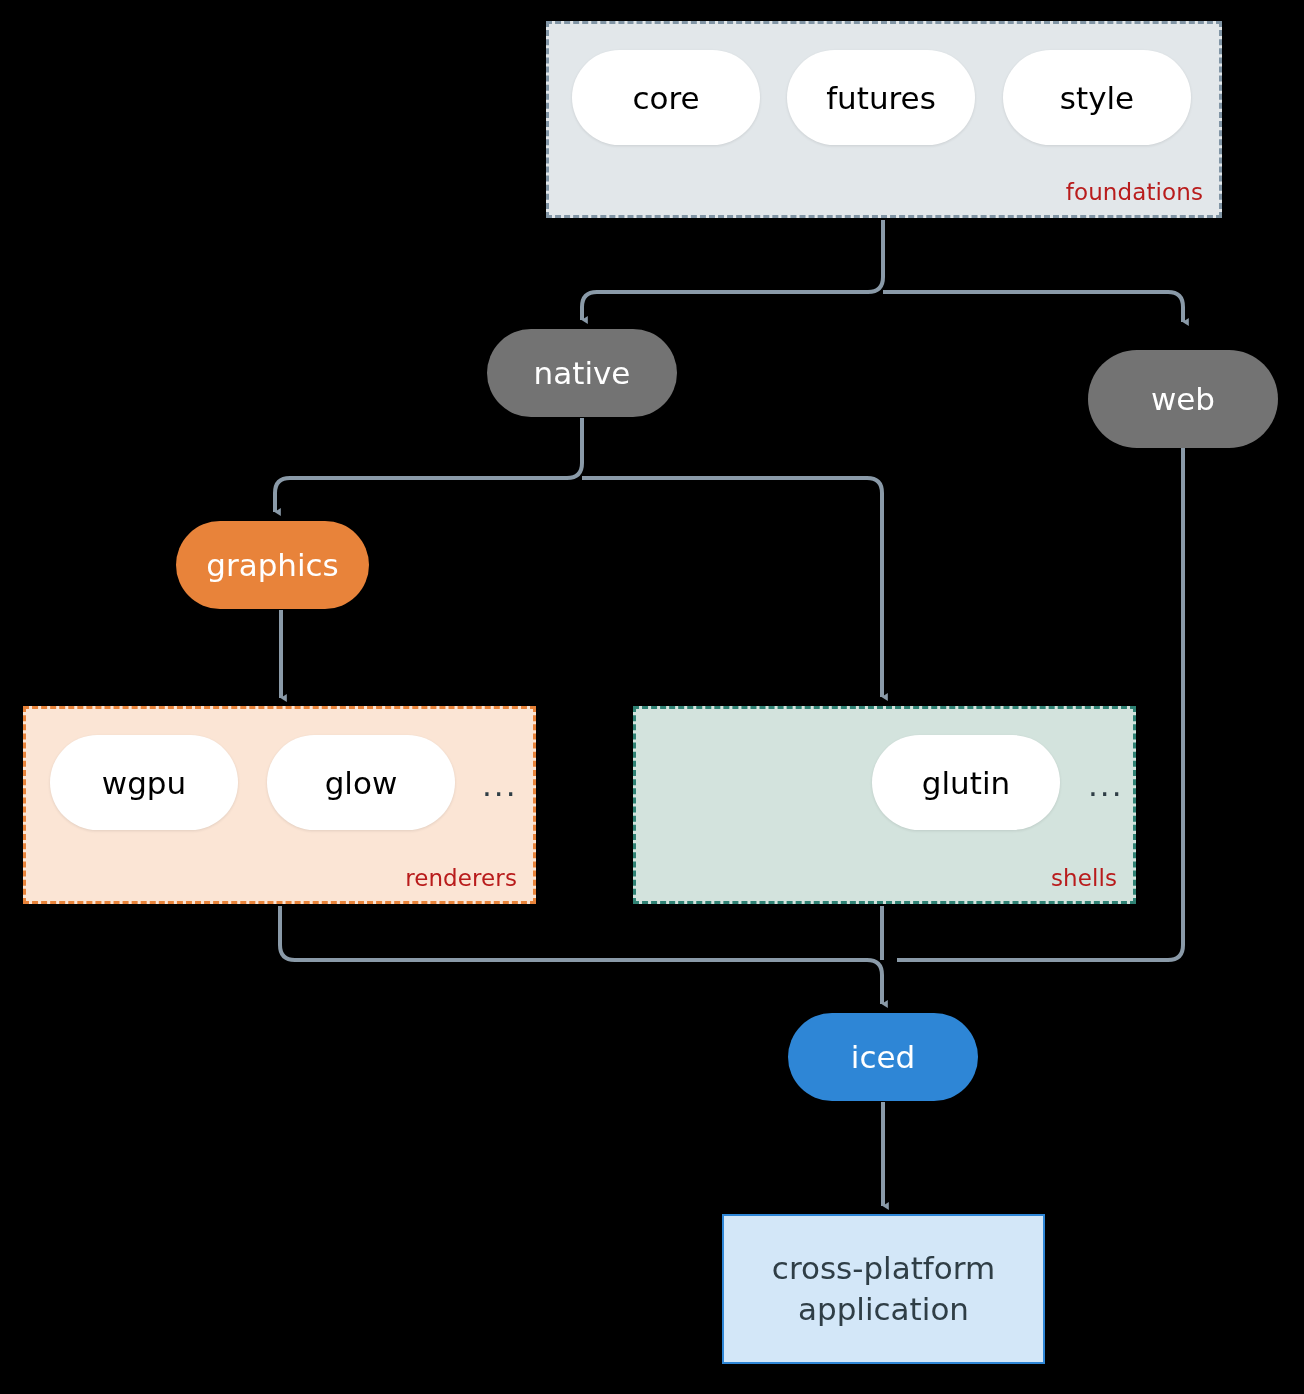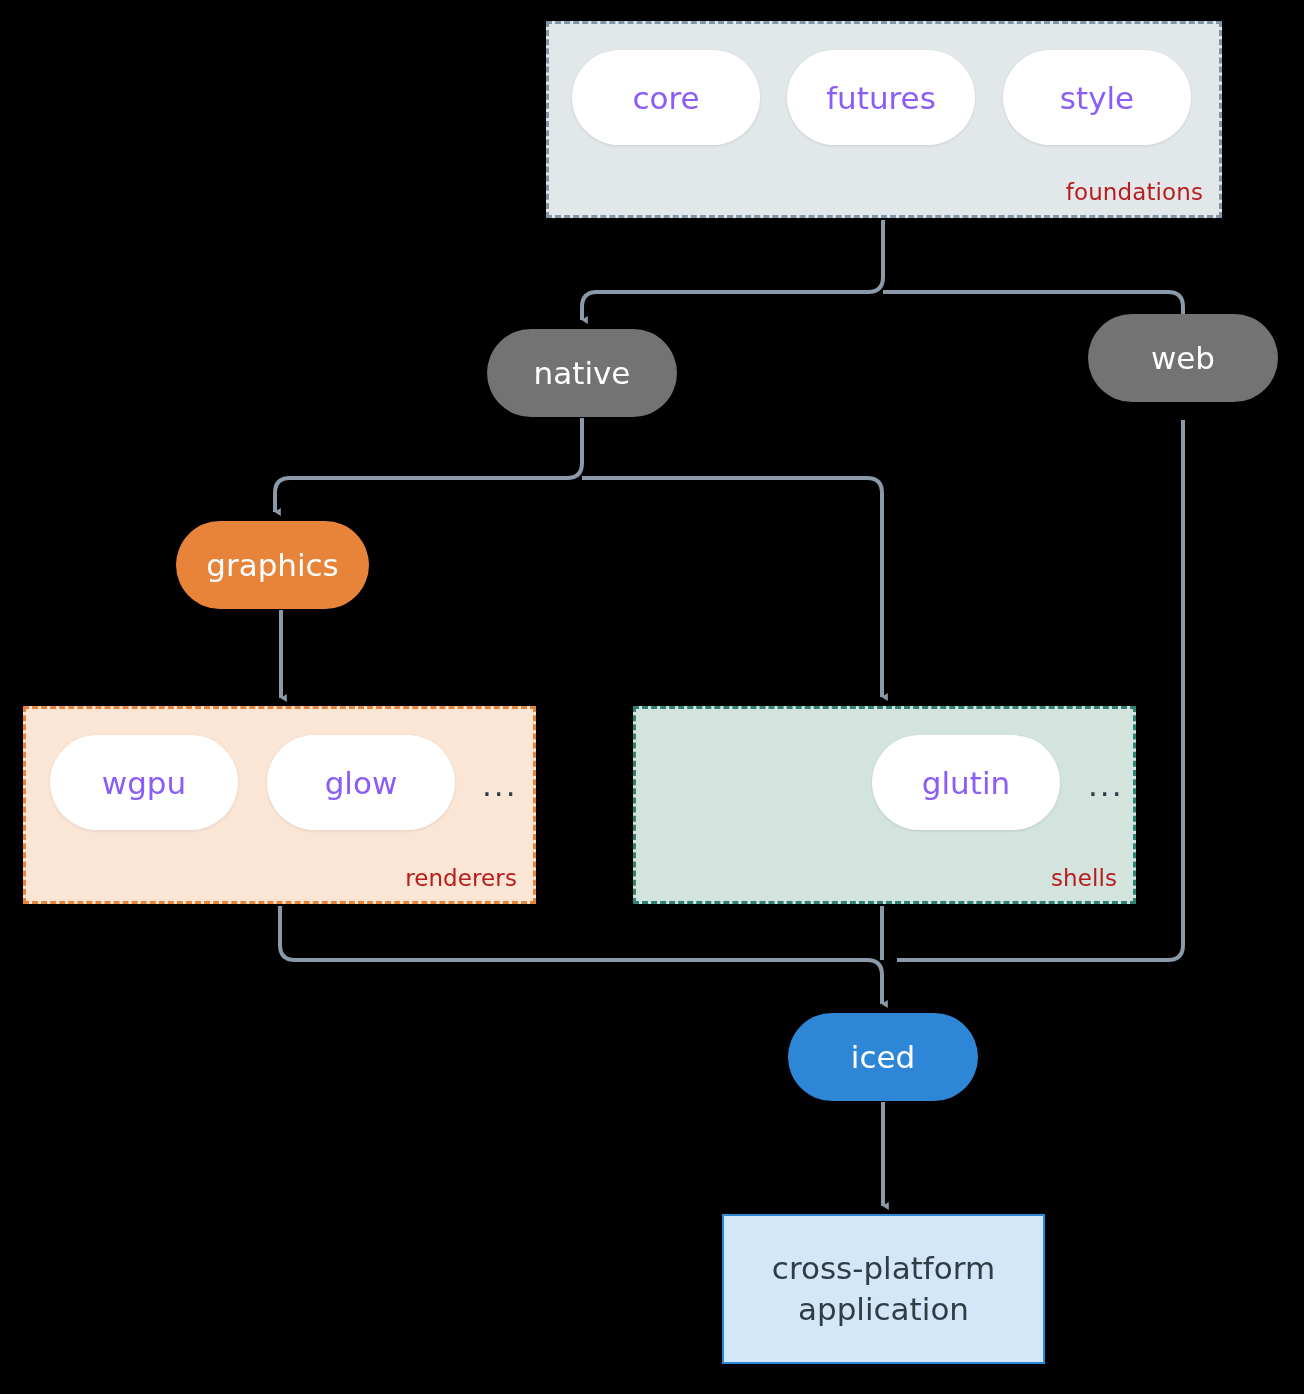--- a/index.html
+++ b/index.html
@@ -68,21 +68,21 @@
 
   
   .leaf-pill {
     position: absolute;
     box-sizing: border-box;
     background: #ffffff;
     border-radius: 999px;
     display: flex;
     align-items: center;
     justify-content: center;
-    color: #8b5cf6;
+    color: #000000;
     font-size: 31px;
     box-shadow: 0 1px 3px rgba(0,0,0,0.10);
   }
   .ellipsis {
     position: absolute;
     color: #2f3e46;
     font-size: 31px;
     line-height: 1;
     letter-spacing: 2px;
   }
@@ -161,21 +161,21 @@
     <span>futures</span>
   </div>
   <div class="leaf-pill" style="left:1003px; top:50px; width:188px; height:95px;">
     <span>style</span>
   </div>
 
   <div class="node-pill node-purple" style="left:487px; top:329px; width:190px; height:88px;">
     <span>native</span>
   </div>
 
-  <div class="node-pill node-purple" style="left:1088px; top:314px; width:190px; height:88px;">
+  <div class="node-pill node-purple" style="left:1088px; top:350px; width:190px; height:98px;">
     <span>web</span>
   </div>
 
   <div class="node-pill node-orange" style="left:176px; top:521px; width:193px; height:88px;">
     <span>graphics</span>
   </div>
 
   <div class="cluster" id="cluster-renderers">
     <span class="cluster-label">renderers</span>
   </div>

